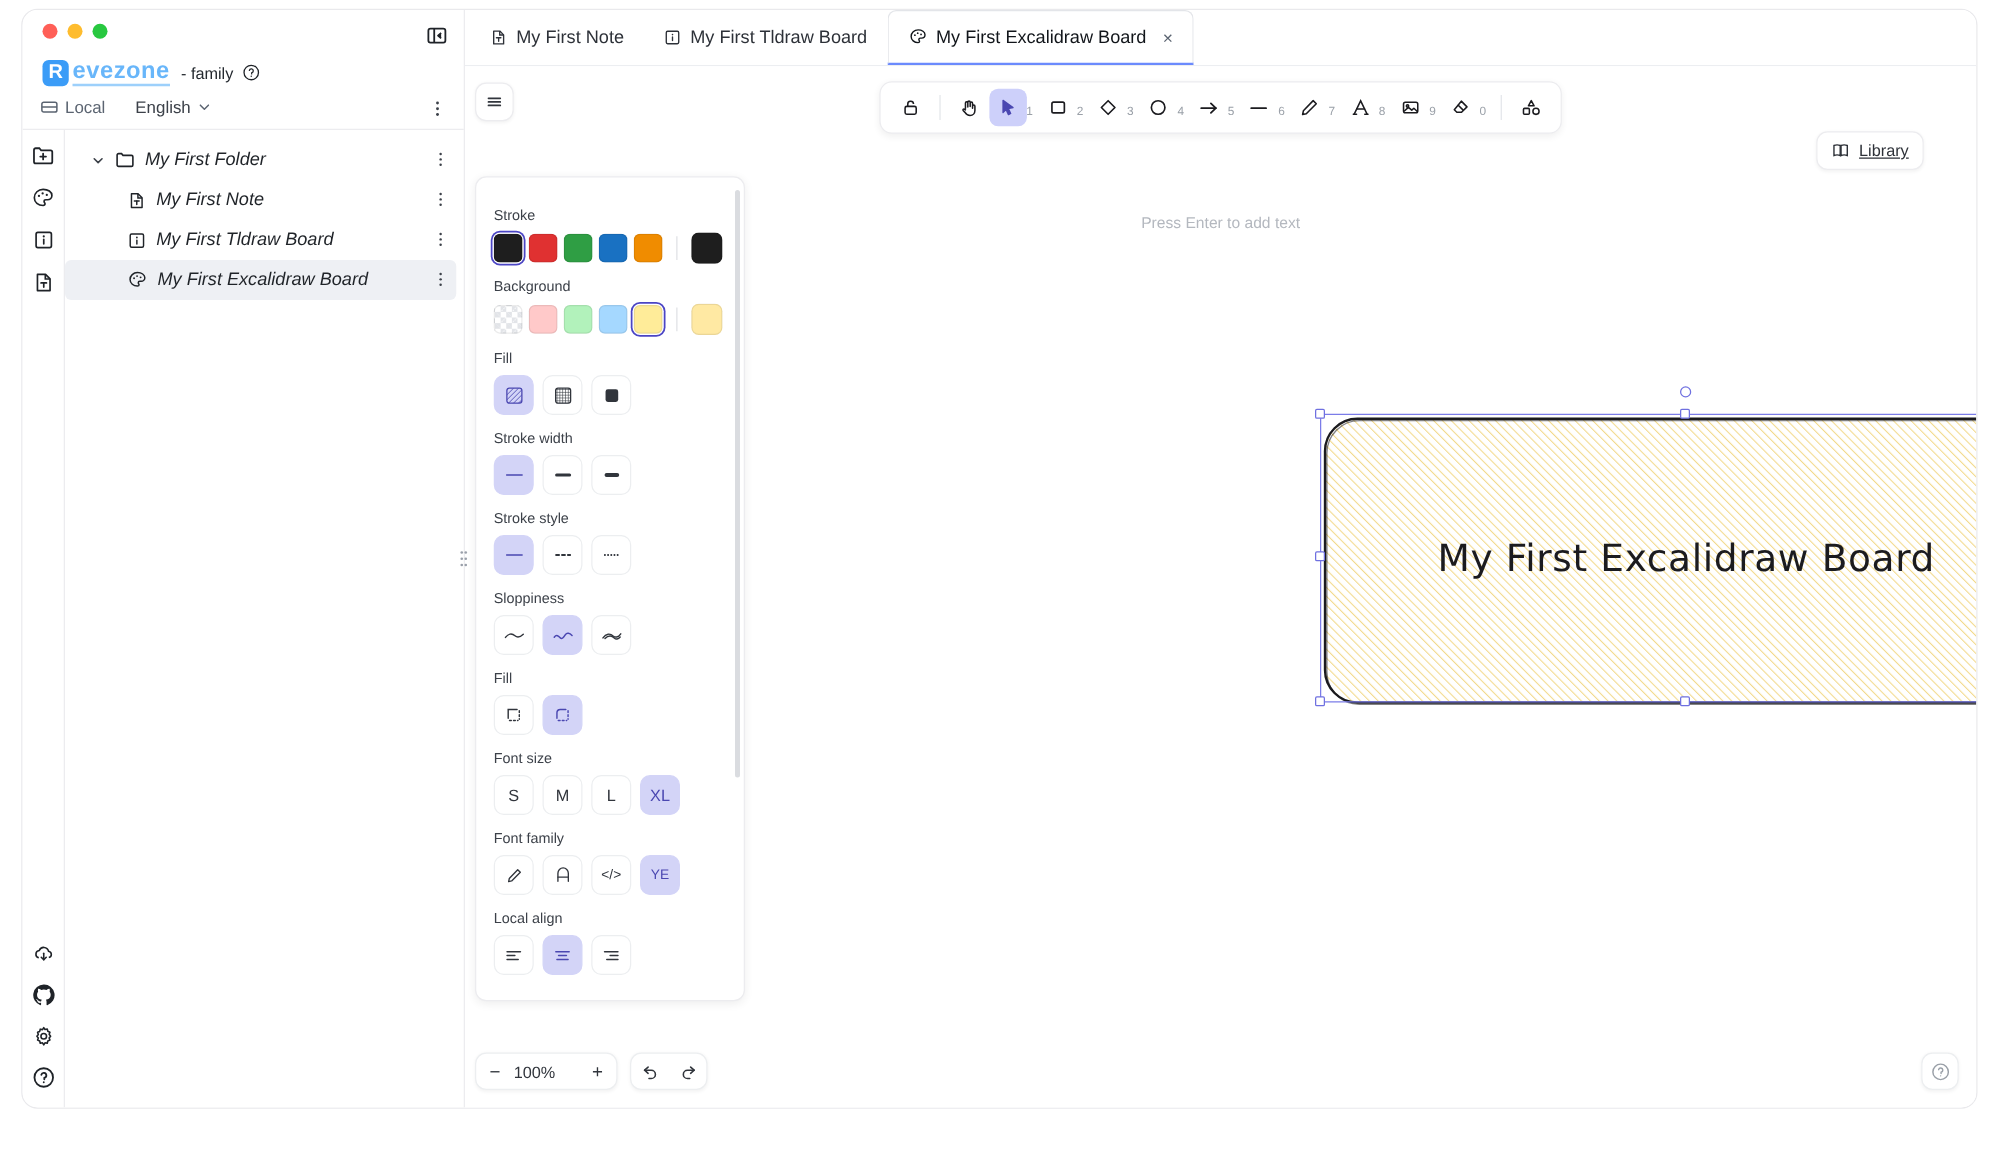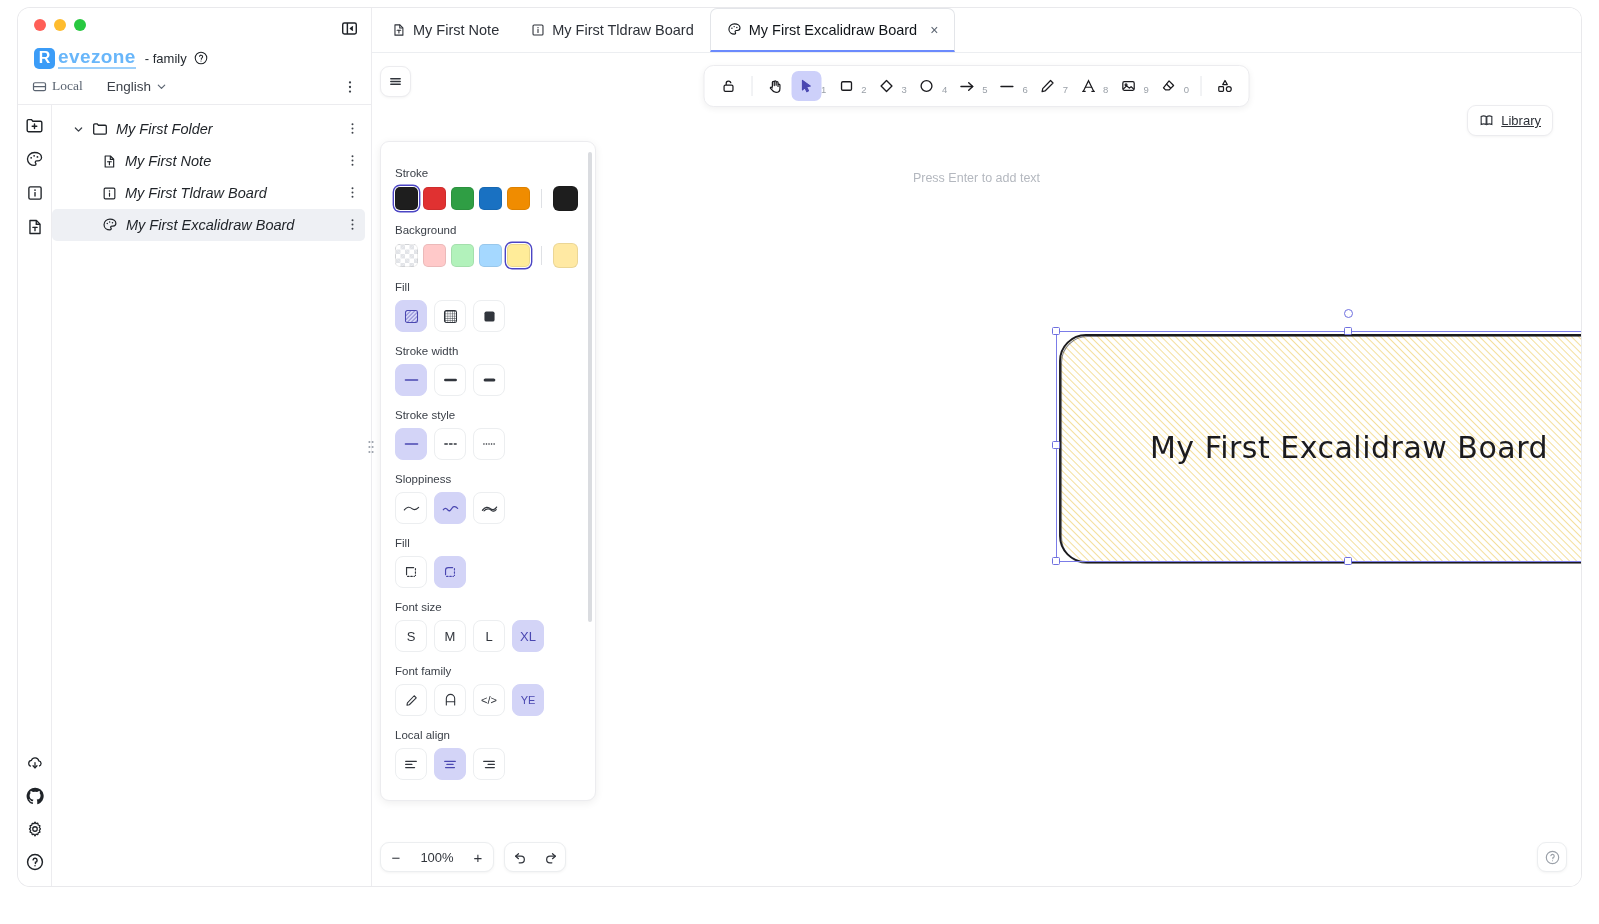--- a/index.html
+++ b/index.html
@@ -85,21 +85,21 @@
     display: inline-flex; align-items: center; justify-content: center;
   }
   .meta-row {
     display: flex; align-items: center;
     padding: 6px 16px 10px 14px;
     gap: 4px;
     position: relative;
     border-bottom: 1px solid #ececef;
   }
   .meta-item { display: flex; align-items: center; gap: 5px; font-size: 13.5px; color: #3c4149; cursor: pointer; }
-  .meta-item.local { color: #5b6471; font-family: Liberation Serif, serif; }
+  .meta-item.local { color: #5b6471; }
   .meta-sep { width: 16px; }
   .meta-dots { position: absolute; right: 14px; top: 7px; cursor: pointer; }
   .sb-body { flex: 1; display: flex; min-height: 0; }
   .rail {
     width: 34px;
     display: flex; flex-direction: column;
     align-items: center;
     padding-top: 10px;
     gap: 14px;
     border-right: 1px solid #ececef;
@@ -202,21 +202,21 @@
   }
   .tb-sep { width: 1px; height: 20px; background: #e4e6ea; margin: 0 7px; }
   .tb-group { display: flex; align-items: center; }
   .hint {
     position: absolute; left: 50%; transform: translateX(-50%);
     top: 118px;
     font-size: 12.5px; color: #b4b8bf;
     white-space: nowrap;
   }
   .library-btn {
-    position: absolute; right: 28px; top: 52px;
+    position: absolute; right: 42px; top: 52px;
     height: 31px; padding: 0 11px;
     background: #fff; border: 1px solid #ececef; border-radius: 9px;
     display: flex; align-items: center; gap: 7px;
     font-size: 13px; color: #2d3138; cursor: pointer;
     box-shadow: 0 1px 3px rgba(0,0,0,.05);
     text-decoration: underline;
   }
   
   .props {
     position: absolute; left: 8px; top: 88px;
@@ -294,21 +294,21 @@
     display: flex; align-items: center;
     background: #fff; border: 1px solid #eceef0; border-radius: 9px;
     overflow: hidden; height: 30px;
     box-shadow: 0 1px 3px rgba(0,0,0,.05);
   }
   .zbtn {
     width: 30px; height: 30px;
     display: flex; align-items: center; justify-content: center;
     font-size: 15px; color: #31353c; cursor: pointer;
   }
-  .zval { min-width: 52px; text-align: center; font-size: 13px; color: #31353c; cursor: pointer; }
+  .zval { min-width: 52px; font-size: 13px; color: #31353c; cursor: pointer; }
   .help-btn {
     position: absolute; right: 14px; bottom: 14px;
     width: 30px; height: 30px; border-radius: 9px;
     border: 1px solid #eceef0; background: #fff;
     display: flex; align-items: center; justify-content: center;
     cursor: pointer; box-shadow: 0 1px 3px rgba(0,0,0,.05);
   }
   svg { display: block; }
 </style>
 </head>

